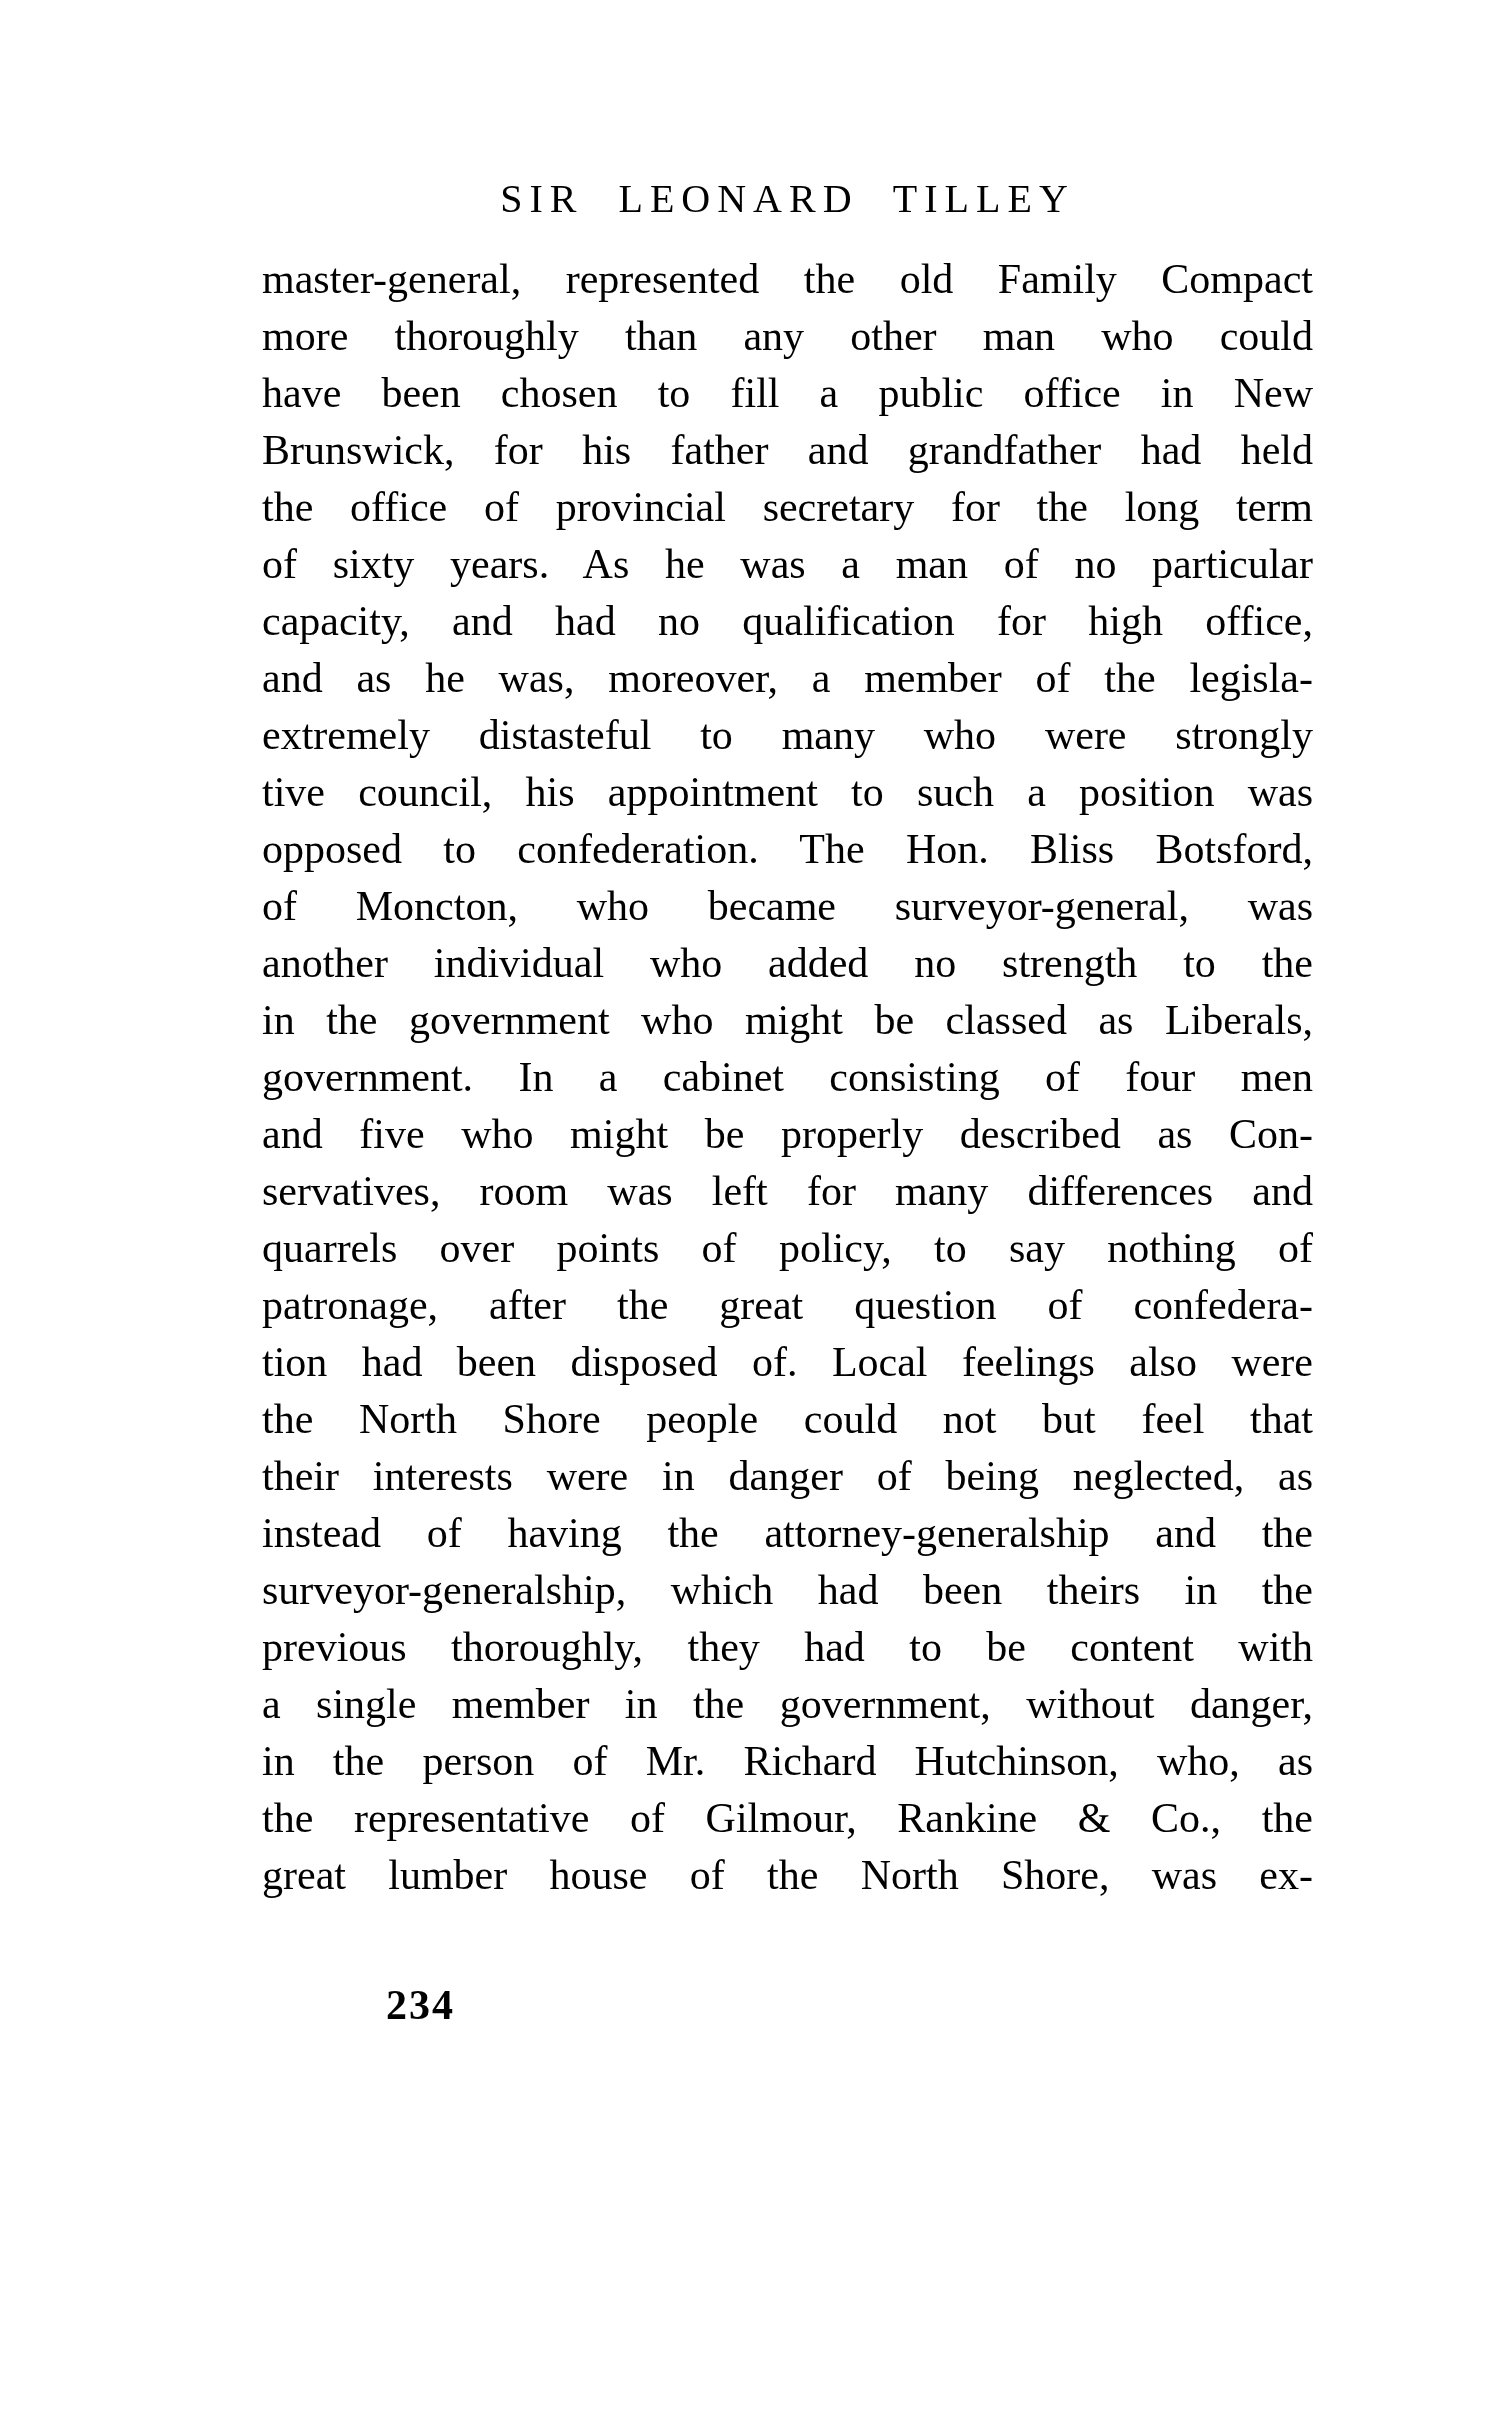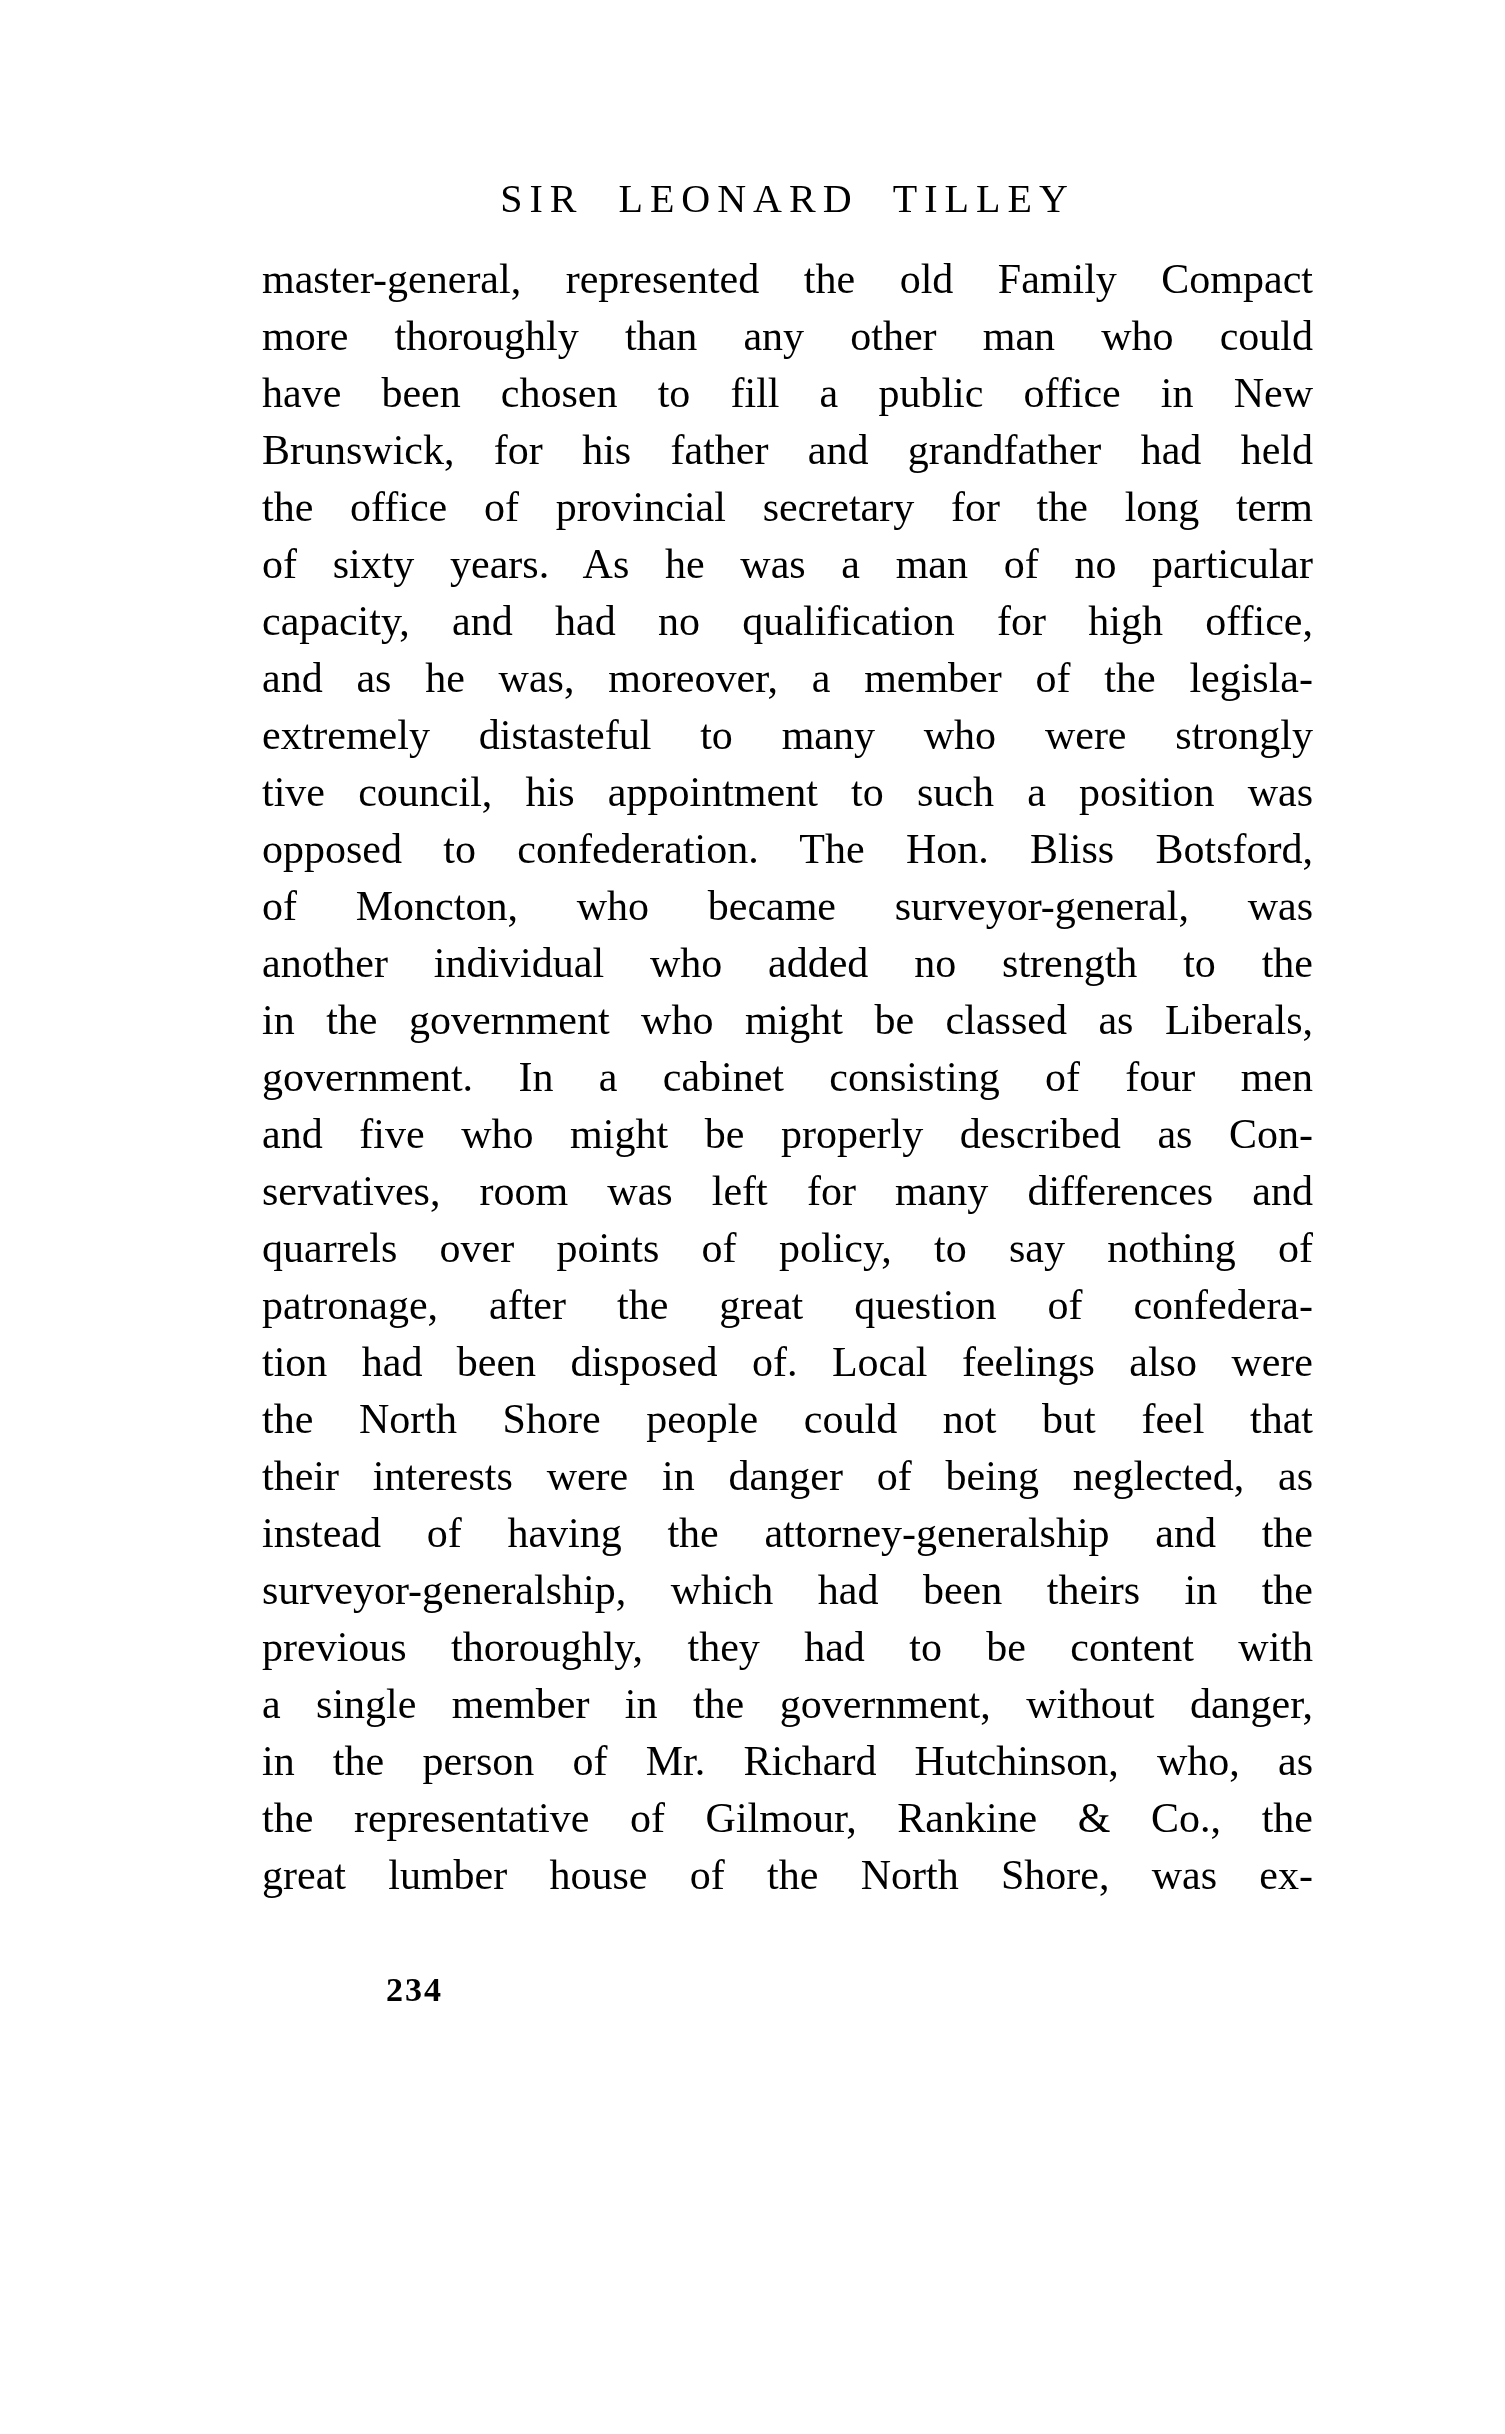--- a/index.html
+++ b/index.html
@@ -47,25 +47,25 @@
 
   .text-line {
     height: 57px;
     line-height: 57px;
     text-align: justify;
     text-align-last: justify;
     overflow: visible;
   }
 
   .folio {
-    margin-top: 0;
+    margin-top: 16px;
     margin-left: 124px;
     height: 57px;
     line-height: 57px;
-    font-size: 34px;
+    font-size: 42px;
     font-weight: bold;
     letter-spacing: 2px;
   }
 </style>
 </head>
 <body>
 
 <div class="scan-page">
 
   <h1 class="running-head">SIR LEONARD TILLEY</h1>

